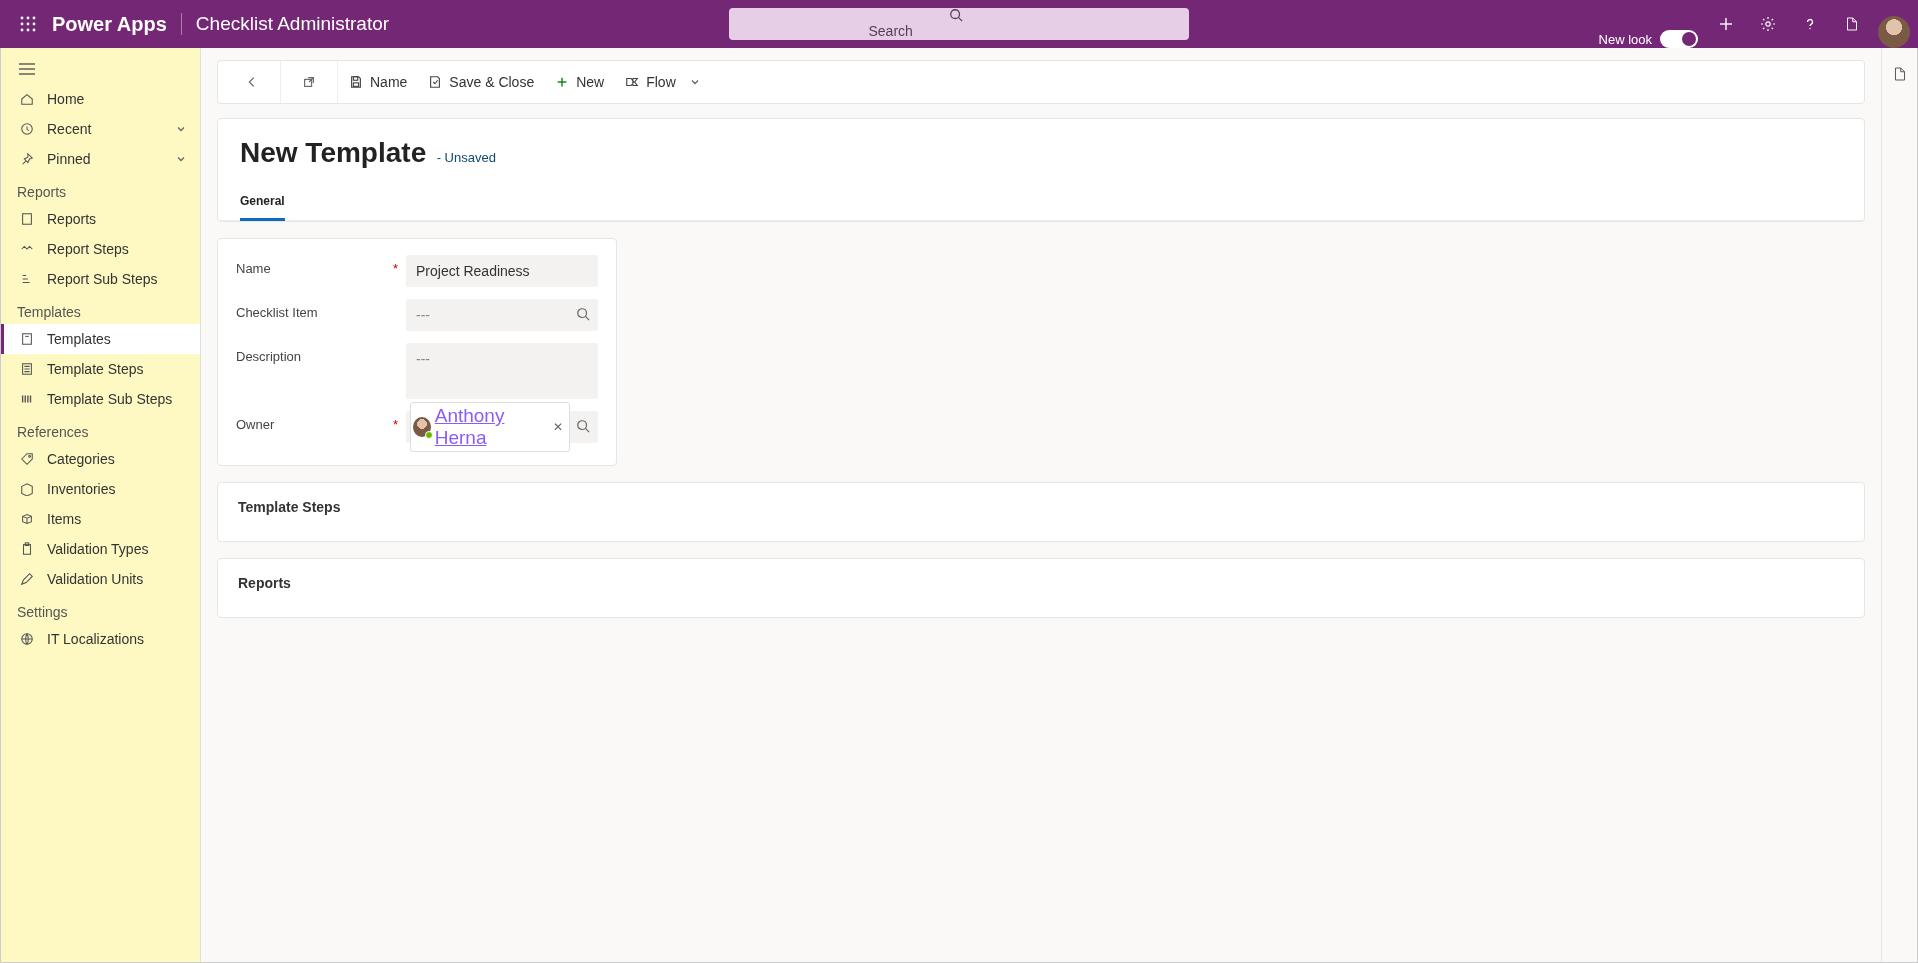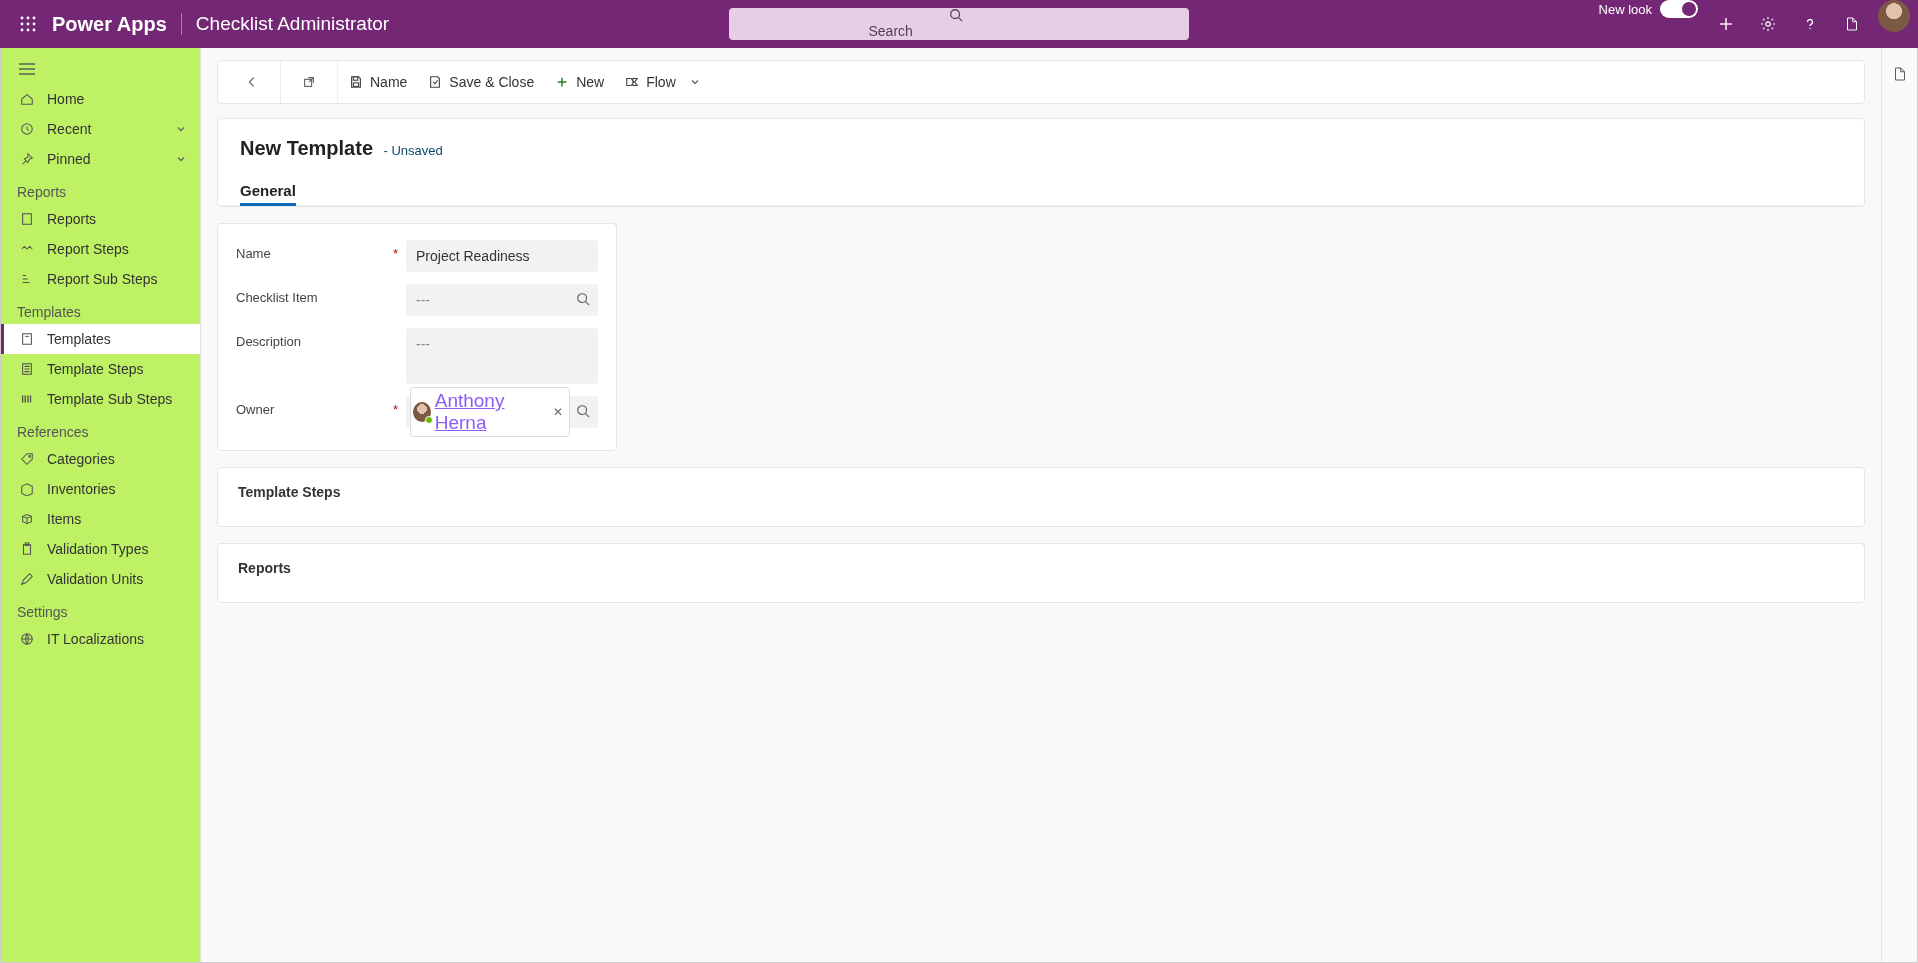--- a/index.html
+++ b/index.html
@@ -8,50 +8,50 @@
   .topbar { height:48px; background:#742774; display:flex; align-items:center; color:#fff; padding:0 8px; }
   .waffle { width:40px; height:48px; display:flex; align-items:center; justify-content:center; }
   .brand { font-weight:600; font-size:20px; margin-left:4px; }
   .divider-v { width:1px; height:22px; background:rgba(255,255,255,0.4); margin:0 14px; }
   .app-name { font-size:19px; font-weight:400; }
   .spacer { flex:1 1 auto; }
   .search-wrap { position:absolute; left:50%; transform:translateX(-50%); }
   .search-box { display:flex; align-items:center; width:460px; height:32px; background:#e6cfe6; border-radius:4px; color:#5a3a5a; padding:0 10px;flex-direction:column; }
   .search-box input { flex:1; border:none; background:transparent; font-size:14px; color:#333; outline:none; }
   .search-box input::placeholder { color:#5a3a5a; }
-  .topbar-right { display:flex; align-items:flex-start; gap:2px; }
+  .topbar-right { display:flex; align-items:flex-end; gap:2px; }
   .newlook { display:flex; align-items:center; font-size:13px; margin-right:6px; }
   .toggle { width:38px; height:18px; border-radius:10px; background:#fff; position:relative; margin-left:8px; }
   .toggle-knob { position:absolute; right:2px; top:2px; width:14px; height:14px; border-radius:50%; background:#742774; }
   .icon-btn { width:40px; height:48px; display:flex; align-items:center; justify-content:center; cursor:pointer; }
   .avatar { width:32px; height:32px; border-radius:50%; background:#b98; margin-left:4px; background-image: radial-gradient(circle at 50% 35%, #e0c3a8 30%, #7a5a44 31%); }
   svg { display:block; }
   
   .shell { display:flex; height:calc(100% - 48px); border:1px solid #ccc; border-top:none; background:#f3f2f1;}
-  .sidebar { width:200px; background:#bef264; border-right:1px solid #e1e1e1; overflow-y:auto; padding-top:6px;}
+  .sidebar { width:200px; background:#fef9c3; border-right:1px solid #e1e1e1; overflow-y:auto; padding-top:6px;}
   .hamburger-row { padding:8px 18px; }
   .nav-item { display:flex; align-items:center; padding:7px 18px; font-size:14px; color:#333; cursor:pointer; position:relative;}
   .nav-item .nvicon { width:16px; height:16px; margin-right:12px; display:flex; align-items:center; justify-content:center; color:#555;}
   .nav-item .chev { position:absolute; right:14px; color:#666; }
   .nav-group { padding:10px 16px 4px 16px; font-size:14px; color:#555; font-weight:400; }
   .nav-item.active { background:#fff; }
   .nav-item.active::before { content:""; position:absolute; left:0; top:0; bottom:0; width:3px; background:#742774; }
   
   .main { flex:1; background:#faf9f8; display:flex; position:relative; }
   .main-inner { flex:1; padding:12px 16px 16px 16px; overflow:auto;}
   .cmd-bar { background:#fff; border:1px solid #e6e6e6; border-radius:4px; height:44px; display:flex; align-items:center; padding:0 6px; }
   .cmd-seg { display:flex; align-items:center; height:100%; padding:0 10px; border-right:1px solid #eee; }
   .cmd-btn { display:flex; align-items:center; gap:6px; padding:0 10px; font-size:14px; color:#333; cursor:pointer; height:100%; }
   .cmd-btn .ci { width:16px; height:16px; display:flex; align-items:center; justify-content:center; }
   .form-card { margin-top:14px; background:#fff; border:1px solid #e6e6e6; border-radius:4px; }
   .form-header { padding:18px 22px 0 22px; }
-  .form-title { font-size:20px; font-weight:600; color:#222; display:inline-block; }
+  .form-title { font-size:28px; font-weight:600; color:#222; display:inline-block; }
   .form-status { font-size:13px; color:#0c4a6e; margin-left:6px; }
   .tabstrip { margin-top:22px; padding:0 22px;}
-  .tab { display:inline-block; font-size:15px; color:#222; padding-bottom:4px; border-bottom:3px solid #0f6cbd; font-weight:600;}
+  .tab { display:inline-block; font-size:12px; color:#222; padding-bottom:10px; border-bottom:3px solid #0f6cbd; font-weight:600;}
   .tabstrip-line { border-bottom:1px solid #eee; margin-top:-1px;}
   .form-body { display:flex; gap:16px; padding:16px 0 0 0;flex-direction:column;}
   .left-col { width:400px; background:#fff; border:1px solid #e6e6e6; border-radius:4px; padding:16px 18px 22px 18px;}
   .field-row { display:flex; align-items:flex-start; margin-bottom:12px; }
   .field-label { width:170px; font-size:13px; color:#444; padding-top:6px; position:relative;}
   .req { color:#c00; position:absolute; right:8px; top:6px; font-size:13px;}
   .field-input-wrap { flex:1; }
   .tf { width:100%; height:32px; background:#f3f2f1; border:none; border-radius:2px; padding:0 10px; font-size:14px; color:#333; display:flex; align-items:center;}
   .tf.tall { height:56px; align-items:flex-start; padding-top:8px;}
   .lookup { position:relative; }

